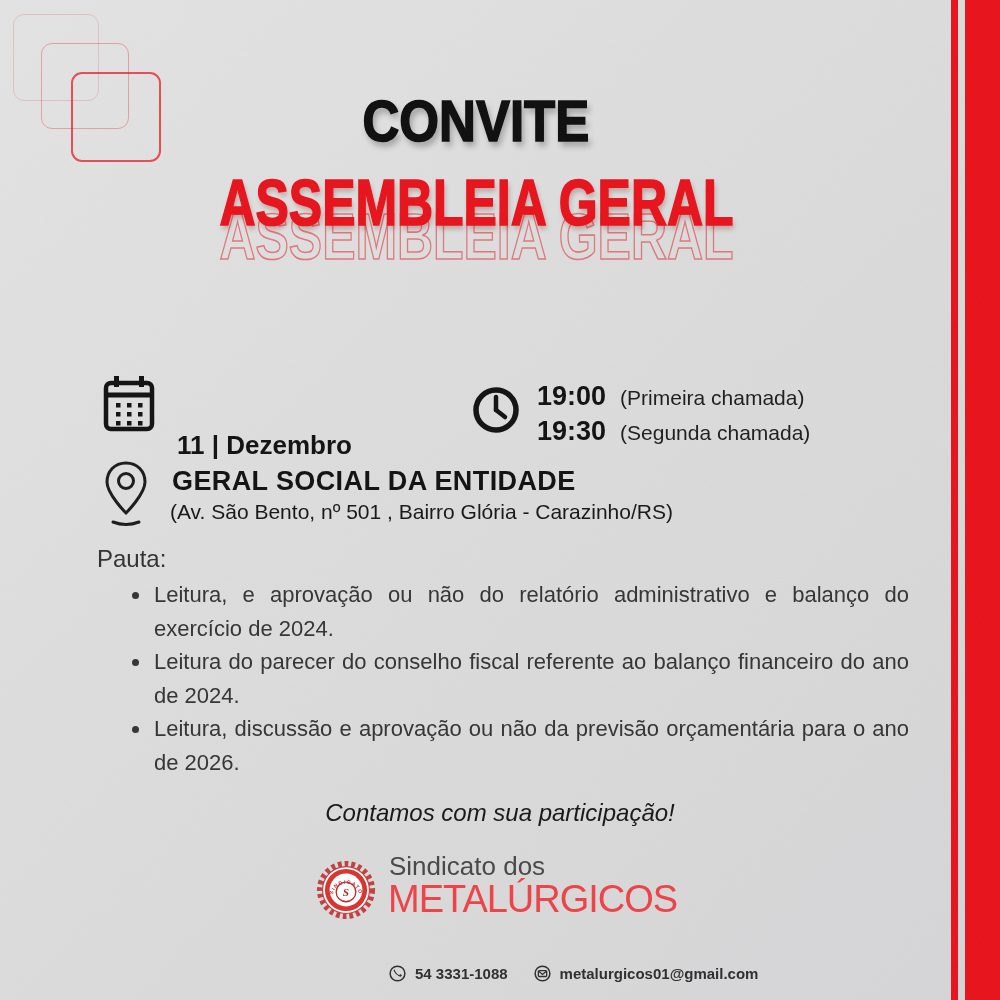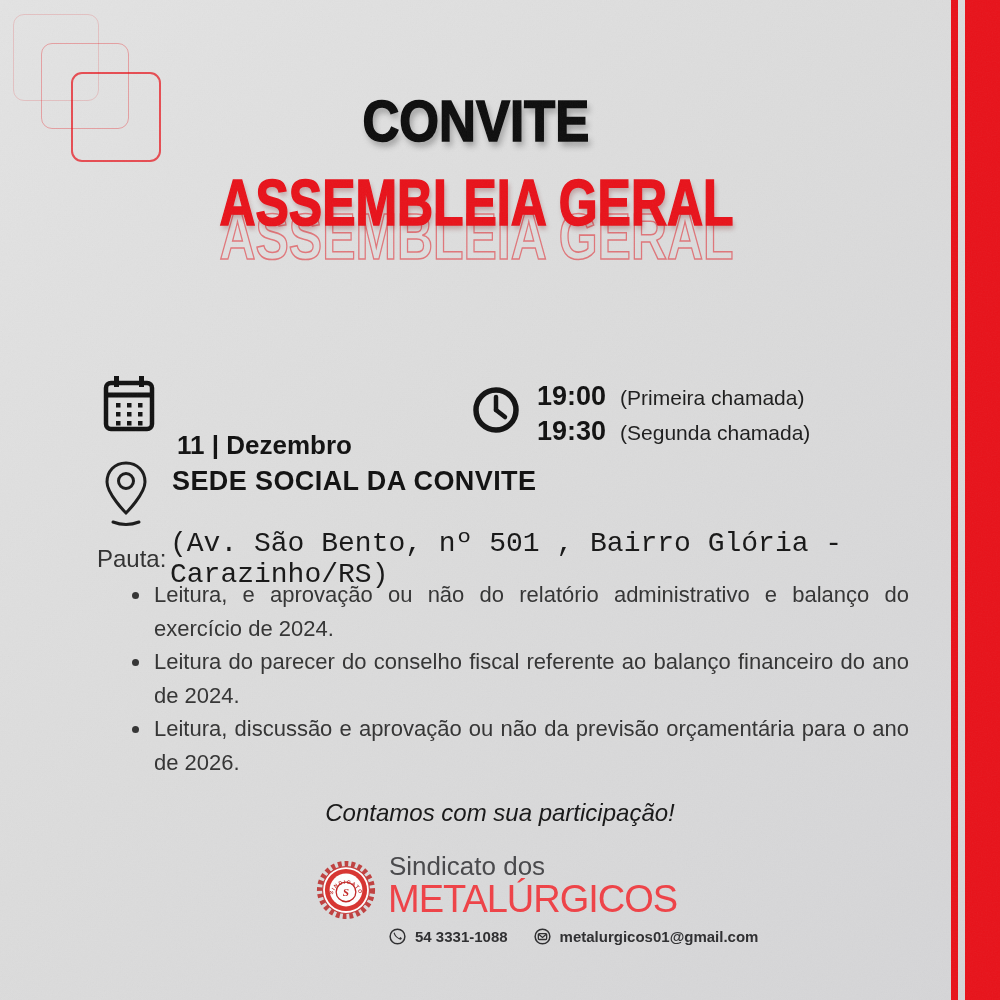--- a/index.html
+++ b/index.html
@@ -33,36 +33,36 @@
   .h-prestacao .hx{transform:scaleX(.88);}
   
   .icon{position:absolute;}
   .date-text{position:absolute;left:177px;top:389px;font-size:26px;font-weight:700;color:#101010;margin-top:41px;}
   .times{position:absolute;left:537px;top:381px;display:flex;flex-direction:column;gap:4px;}
   .time-row{display:flex;align-items:baseline;gap:14px;}
   .time-val{font-size:27px;font-weight:700;color:#101010;}
   .time-note{font-size:21px;font-weight:400;color:#1c1c1c;}
   .venue{position:absolute;left:172px;top:466px;font-size:27px;font-weight:700;
          letter-spacing:.4px;color:#101010;}
-  .address{position:absolute;left:170px;top:528px;font-size:28px;color:#161616;font-family:Liberation Mono, monospace;}
+  .address{position:absolute;left:170px;top:500px;font-size:21px;color:#161616;}
   
   .pauta-label{position:absolute;left:97px;top:545px;font-size:24px;color:#303030;}
   .pauta-list{position:absolute;left:97px;top:574px;width:757px;margin:4px;
               padding:0 0 0 51px;list-style:disc outside;}
   .pauta-list li{font-size:22px;line-height:33.5px;color:#333333;text-align:justify;
                  padding-left:2px;}
   
   .closing{position:absolute;left:0;top:799px;width:1000px;text-align:center;
            font-size:24px;font-weight:400;font-style:italic;color:#161616;}
   
   .seal{position:absolute;left:316px;top:859px;}
   .org-top{position:absolute;left:389px;top:851px;font-size:26px;font-weight:500;color:#47474a;}
   .org-name{position:absolute;left:388px;top:878px;font-size:38px;font-weight:400;
             letter-spacing:-1px;color:#ef4146;}
-  .contact{position:absolute;left:389px;top:928px;display:flex;align-items:center;gap:9px;
+  .contact{position:absolute;left:389px;top:965px;display:flex;align-items:center;gap:9px;
            font-size:15px;font-weight:700;color:#2d2d2f;}
   .contact .ci{display:flex;align-items:center;}
   .contact .sp{width:8px;}
   
   .noise{position:absolute;inset:0;z-index:40;pointer-events:none;opacity:.05;}
 </style>
 </head>
 <body>
 
 <div class="canvas">
@@ -117,21 +117,21 @@
       <span class="time-val">19:30</span>
       <span class="time-note">(Segunda chamada)</span>
     </div>
   </div>
 
   <svg class="icon" style="left:104px;top:460px" width="44" height="74" viewBox="0 0 44 74">
     <path d="M22 3 C33.5 3 41 11.5 41 22 C41 34 22 53 22 53 C22 53 3 34 3 22 C3 11.5 10.5 3 22 3 Z" fill="none" stroke="#1a1a1a" stroke-width="3"></path>
     <circle cx="22" cy="21" r="7.5" fill="none" stroke="#1a1a1a" stroke-width="3"></circle>
     <path d="M9 62 Q22 67 35 62" fill="none" stroke="#1a1a1a" stroke-width="3" stroke-linecap="round"></path>
   </svg>
-  <div class="venue">SEDE SOCIAL DA CONVITE</div>
+  <div class="venue">GERAL SOCIAL DA ENTIDADE</div>
   <div class="address">(Av. São Bento, nº 501 , Bairro Glória - Carazinho/RS)</div>
 
   <div class="pauta-label">Pauta:</div>
   <ul class="pauta-list">
     <li>Leitura, e aprovação ou não do relatório administrativo e balanço do exercício de 2024.</li>
     <li>Leitura do parecer do conselho fiscal referente ao balanço financeiro do ano de 2024.</li>
     <li>Leitura, discussão e aprovação ou não da previsão orçamentária para o ano de 2026.</li>
   </ul>
 
   <div class="closing">Contamos com sua participação!</div>

